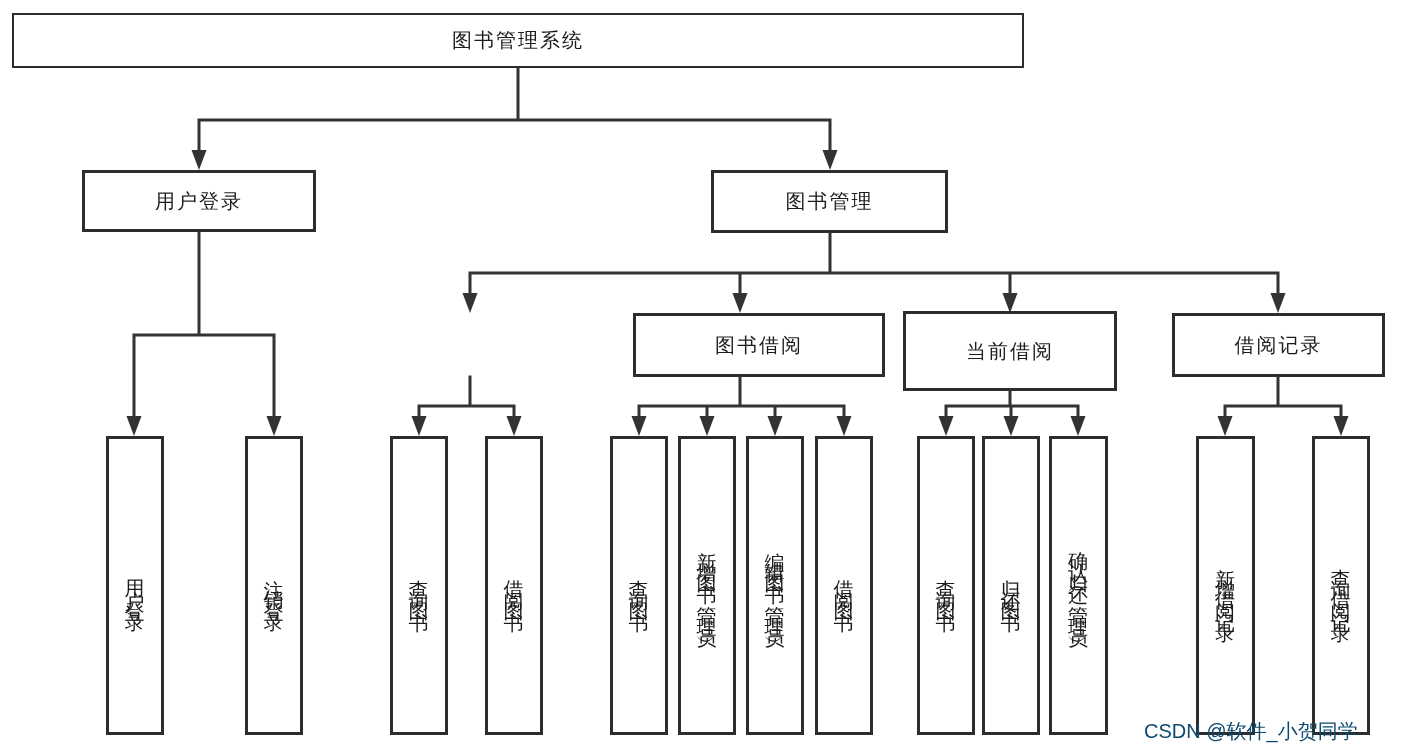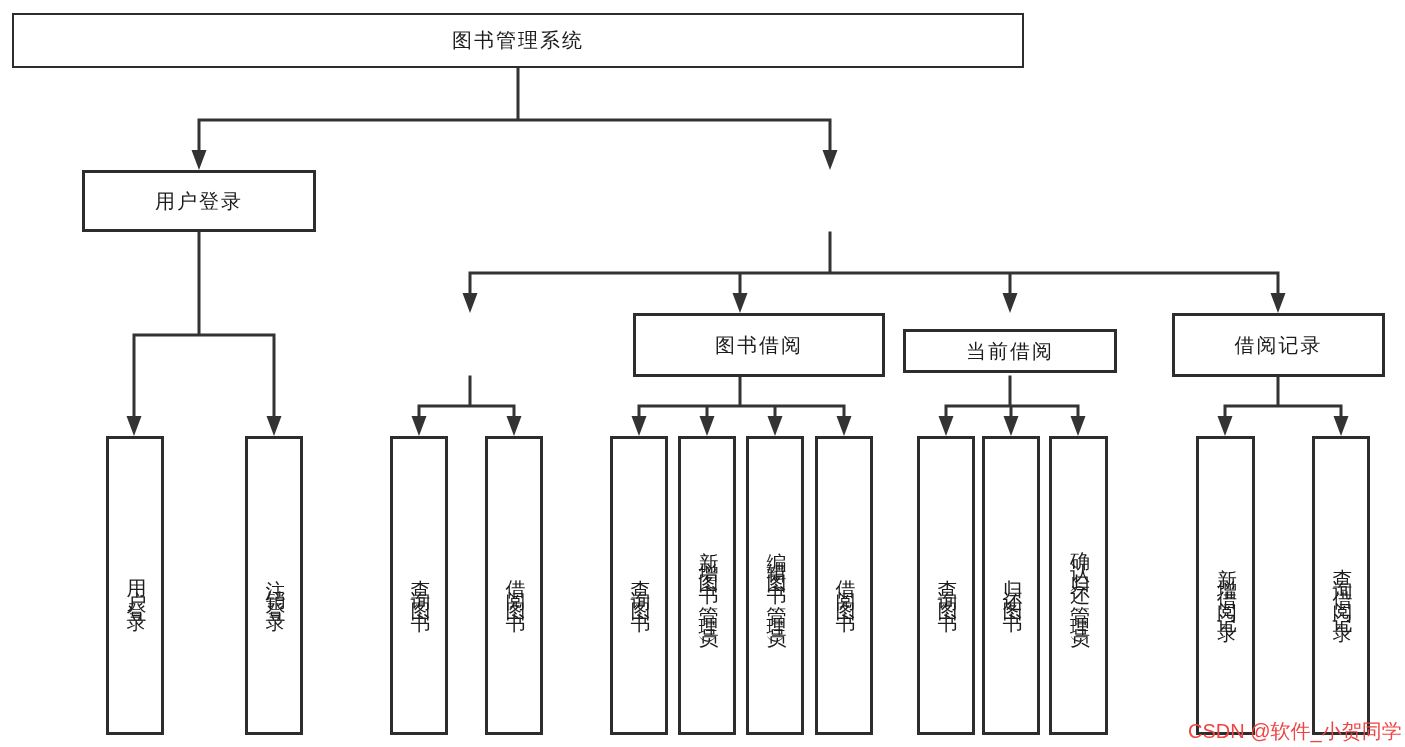--- a/index.html
+++ b/index.html
@@ -24,44 +24,43 @@
   }
   .box {
     position: absolute;
     box-sizing: border-box;
     border: 3px solid #2d2d2d;
     background: #ffffff;
     display: flex;
     align-items: center;
     justify-content: center;
     color: #1c1c1c;
-    font-family: Liberation Mono, monospace;
   }
   .box.root {
     border-width: 2px;
   }
   .hlabel {
     font-size: 20px;
     letter-spacing: 2px;
     white-space: nowrap;
   }
   .leaf .vlabel {
     writing-mode: vertical-rl;
     text-orientation: mixed;
     font-size: 20px;
     line-height: 1;
     letter-spacing: 11px;
     white-space: nowrap;
   }
   .watermark {
     position: absolute;
-    left: 1188px;
+    left: 1144px;
     top: 718px;
     font-size: 20px;
-    color: #ef4444;
+    color: #0c4a6e;
     white-space: nowrap;
     z-index: 5;
   }
 </style>
 </head>
 <body>
 
 <div class="canvas">
 
   <svg class="connectors" viewBox="0 0 1405 747" xmlns="http://www.w3.org/2000/svg">
@@ -97,25 +96,28 @@
     </g>
   </svg>
 
   <div class="box root" style="left:12px;top:13px;width:1012px;height:55px">
     <span class="hlabel">图书管理系统</span>
   </div>
 
   <div class="box" style="left:82px;top:170px;width:234px;height:62px">
     <span class="hlabel">用户登录</span>
   </div>
+  <div class="box" style="left:711px;top:170px;width:237px;height:63px">
+    <span class="hlabel">图书管理</span>
+  </div>
 
   <div class="box" style="left:633px;top:313px;width:252px;height:64px">
     <span class="hlabel">图书借阅</span>
   </div>
-  <div class="box" style="left:903px;top:329px;width:214px;height:44px">
+  <div class="box" style="left:903px;top:311px;width:214px;height:80px">
     <span class="hlabel">当前借阅</span>
   </div>
   <div class="box" style="left:1172px;top:313px;width:213px;height:64px">
     <span class="hlabel">借阅记录</span>
   </div>
 
   <div class="box leaf" style="left:106px;top:436px;width:58px;height:299px">
     <span class="vlabel">用户登录</span>
   </div>
   <div class="box leaf" style="left:245px;top:436px;width:58px;height:299px">

